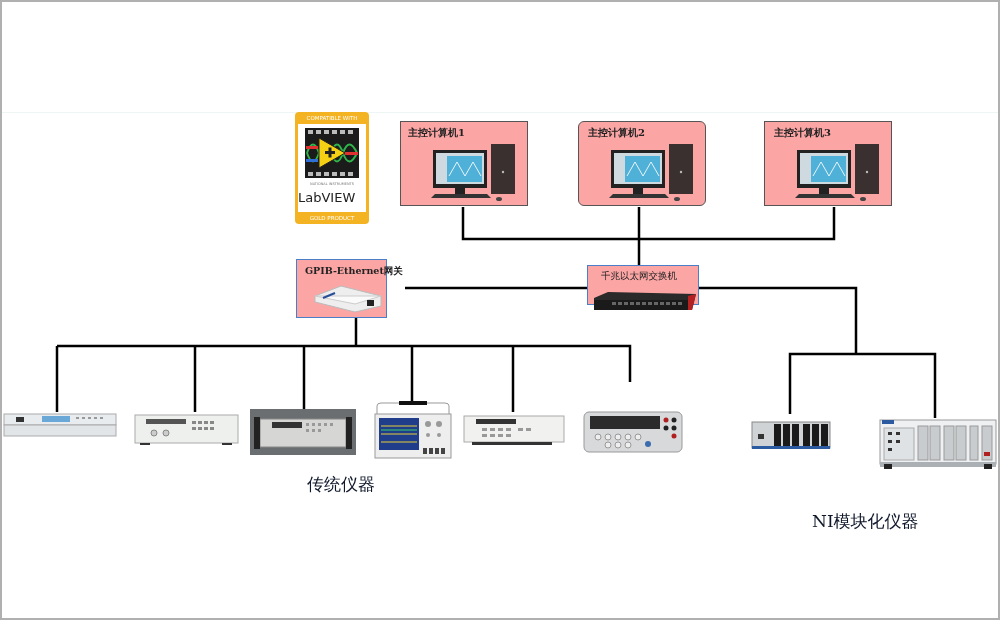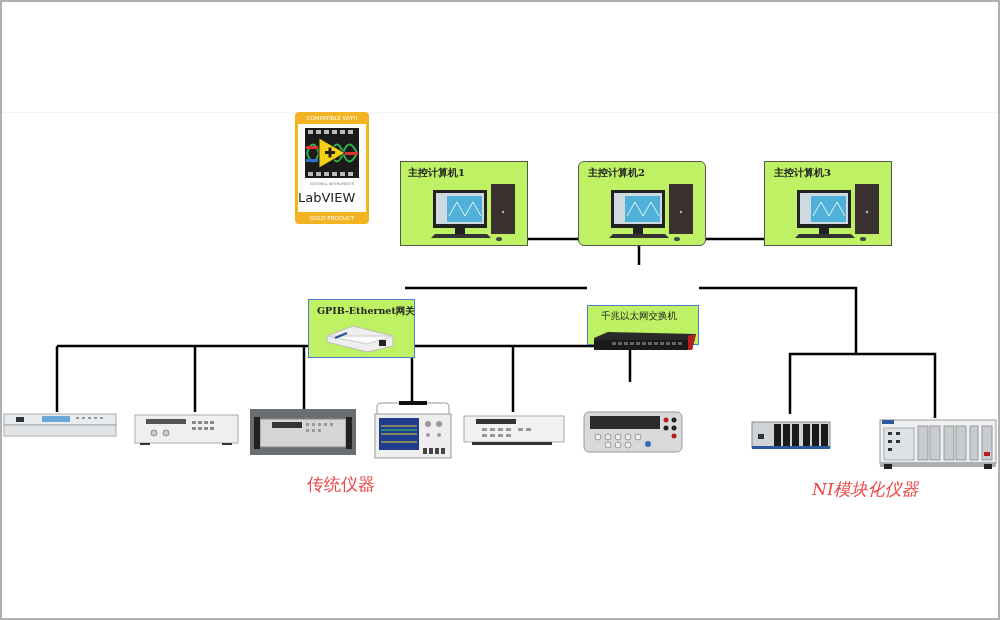--- a/index.html
+++ b/index.html
@@ -1,24 +1,24 @@
 <!DOCTYPE html>
 <html><head>
 <meta charset="utf-8">
 <style>
   html, body { margin: 0; padding: 0; }
   body { width: 1000px; height: 620px; overflow: hidden; background: #ffffff; font-family: "DejaVu Serif", "Liberation Serif", serif; }
   .frame { position: absolute; left: 0; top: 0; width: 1000px; height: 620px; box-sizing: border-box; border-left: 2px solid #b0b0b0; border-top: 2px solid #b0b0b0; border-right: 2px solid #b0b0b0; border-bottom: 2px solid #b0b0b0; background: #fff; }
   .topband { position: absolute; left: 2px; top: 112px; width: 996px; height: 1px; background: #eef5f5; }
   svg.lines { position: absolute; left: 0; top: 0; }
-  .box { position: absolute; box-sizing: border-box; background: #bef264; margin-top: 40px; }
+  .box { position: absolute; box-sizing: border-box; background: #fca5a5; }
   .pc-box { border: 1px solid #555; }
   .blue-box { border: 1.5px solid #4a7fc8; }
   .box-label { position: absolute; font-size: 10px; font-weight: bold; color: #222; white-space: nowrap; }
-  .group-label { position: absolute; font-size: 17px; color: #ef4444; white-space: nowrap; }
+  .group-label { position: absolute; font-size: 17px; color: #0f172a; white-space: nowrap; }
   .abs { position: absolute; }
   
   .lv-badge { position: absolute; left: 295px; top: 112px; width: 74px; height: 112px; border-radius: 4px; background: #f4b323; overflow: hidden; }
   .lv-top, .lv-bot { position: absolute; left: 0; width: 74px; height: 12px; font-family: "DejaVu Sans", sans-serif; font-size: 5.5px; color: #fff; text-align: center; line-height: 12px; }
   .lv-top { top: 0; } .lv-bot { bottom: 0; }
   .lv-body { position: absolute; left: 3px; top: 12px; width: 68px; height: 88px; background: #fff; }
   .lv-film { position: absolute; left: 7px; top: 4px; width: 54px; height: 50px; background: #1b1b1b; }
   .lv-name { position: absolute; left: 0; top: 66px; width: 46px; text-align: left; font-family: "DejaVu Sans", sans-serif; font-size: 13px; color: #222; }
   .lv-ni { position: absolute; left: 0; top: 58px; width: 68px; text-align: center; font-family: "DejaVu Sans", sans-serif; font-size: 3.5px; color: #777; }
 </style>
@@ -116,21 +116,21 @@
       <rect x="16" y="14" width="35" height="26" fill="#4fb0d8"></rect>
       <path d="M18 34 L26 20 L34 34 L42 20 L50 34" stroke="#e8f4f8" fill="none"></path>
     <rect x="24" y="46" width="10" height="6" fill="#222"></rect>
       <polygon points="0,56 60,56 56,52 4,52" fill="#333"></polygon>
     <rect x="60" y="2" width="24" height="50" fill="#3a3030"></rect>
       <circle cx="72" cy="30" r="1.2" fill="#bbb"></circle>
       <ellipse cx="68" cy="57" rx="3" ry="2" fill="#444"></ellipse>
   </svg>
 </div>
 
-<div class="box blue-box" style="left:308px;top:259px;width:107px;height:59px;">
+<div class="box blue-box" style="left:296px;top:259px;width:91px;height:59px;">
   <div class="box-label" style="left:8px;top:5px;font-size:9.5px;">GPIB-Ethernet网关</div>
   <svg class="abs" style="left:14px;top:22px;" width="72" height="32">
     <polygon points="4,14 30,4 70,14 70,24 44,30 4,20" fill="#eee" stroke="#bbb"></polygon>
     <polygon points="4,14 44,22 70,14" fill="#fafafa" stroke="#ccc"></polygon>
     <rect x="56" y="18" width="7" height="6" fill="#222"></rect>
     <path d="M12 16 L24 11" stroke="#2a4f9a" stroke-width="2"></path>
   </svg>
 </div>
 
 <div class="box blue-box" style="left:587px;top:265px;width:112px;height:40px;">
@@ -295,13 +295,13 @@
       <rect x="66" y="8" width="10" height="34"></rect>
       <rect x="78" y="8" width="10" height="34"></rect>
       <rect x="92" y="8" width="8" height="34"></rect>
       <rect x="104" y="8" width="10" height="34"></rect>
     </g>
   <rect x="106" y="34" width="6" height="4" fill="#b02020"></rect>
   <rect x="2" y="44" width="116" height="5" fill="#aab0b4"></rect>
     <rect x="6" y="46" width="8" height="5" fill="#222"></rect>
     <rect x="106" y="46" width="8" height="5" fill="#222"></rect>
 </svg>
-<div class="group-label" style="left:812px;top:478px;font-style:italic;">NI模块化仪器</div>
+<div class="group-label" style="left:812px;top:510px;">NI模块化仪器</div>
 
 </body></html>

